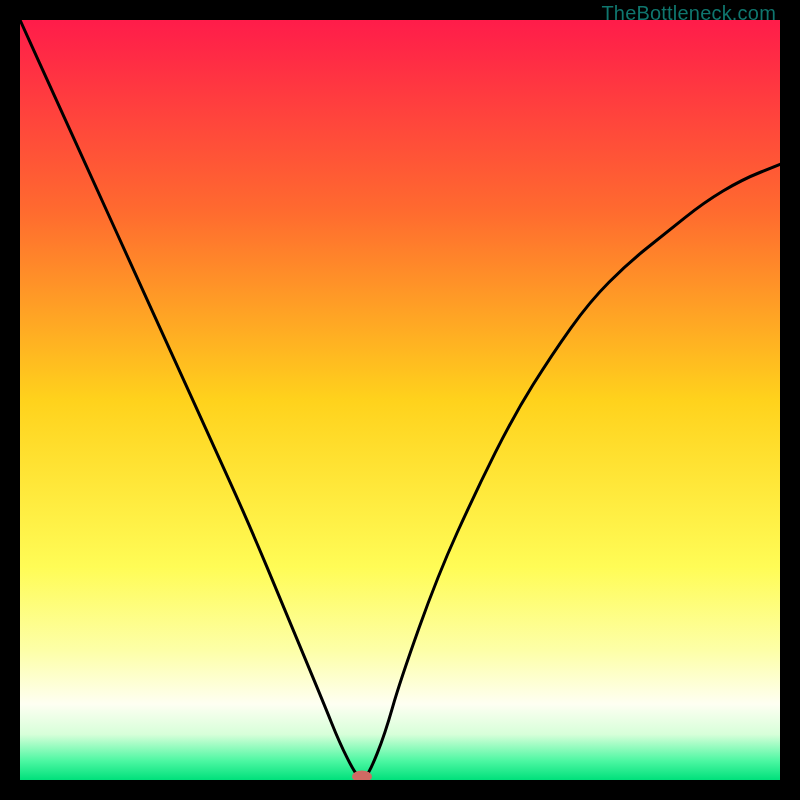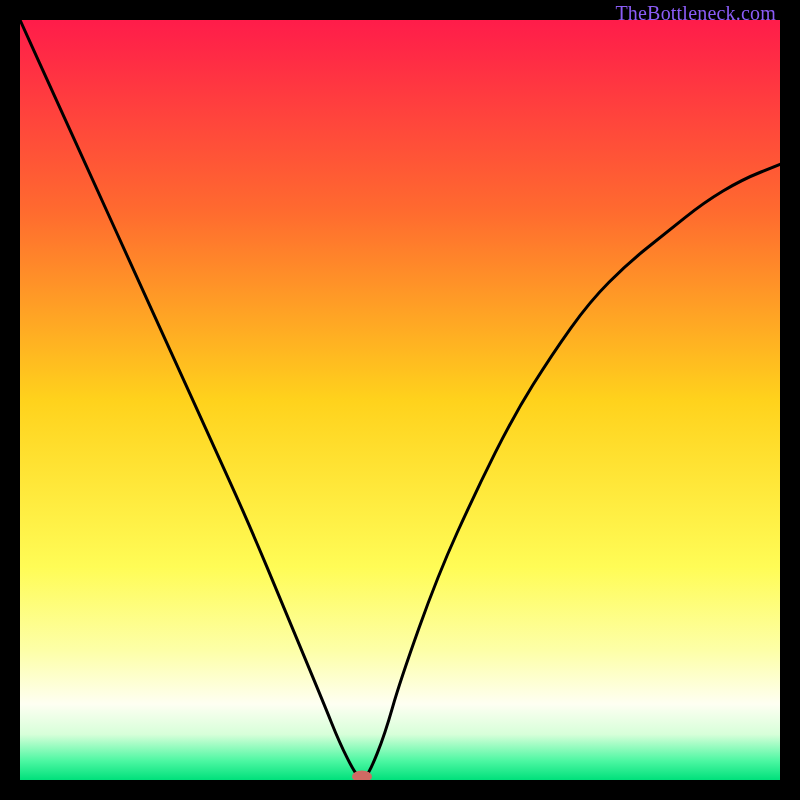--- a/index.html
+++ b/index.html
@@ -15,23 +15,23 @@
     left: 20px;
     top: 20px;
     width: 760px;
     height: 760px;
     background: #000;
   }
   .wm {
     position: absolute;
     top: 2px;
     right: 24px;
-    font-family: Liberation Serif, serif;
+    font-family: Liberation Sans, sans-serif;
     font-size: 20px;
-    color: #8b5cf6;
+    color: #0f766e;
     letter-spacing: 0.2px;
     margin-left: 8px;
   }
 </style>
 </head>
 <body>
 
 <div class="wm">TheBottleneck.com</div>
 
 <div class="frame">

